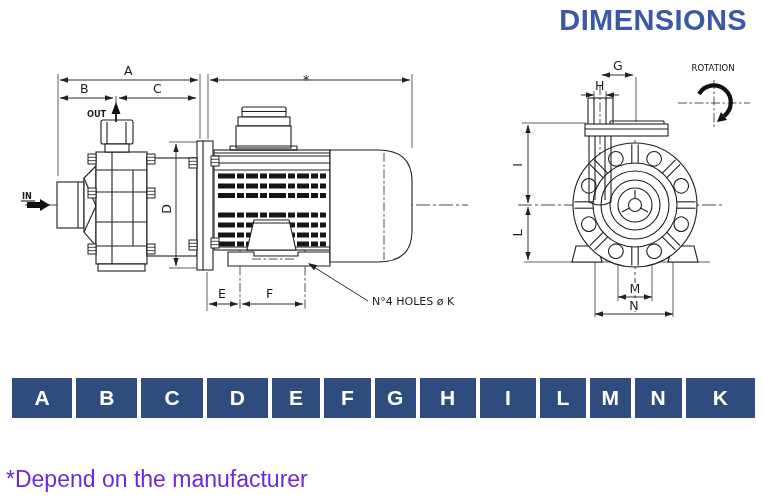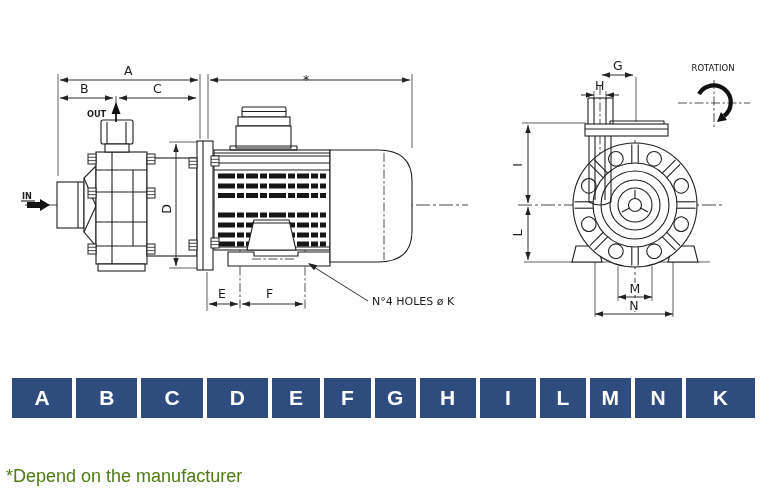--- a/index.html
+++ b/index.html
@@ -10,40 +10,41 @@
   .drawsvg{position:absolute;left:0;top:0;}
 
   
   .trow{position:absolute;left:12px;width:743px;display:grid;column-gap:4px;
         grid-template-columns:59fr 60fr 60fr 60fr 47fr 46fr 40fr 55fr 55fr 45fr 40fr 46fr 68fr;}
   .thead{top:378px;height:40px;}
   .hcell{background:#2e4d7e;color:#ffffff;font-weight:700;font-size:21px;
          display:flex;align-items:center;justify-content:center;}
   .tvals{top:430px;}
   .vcell{text-align:center;font-size:20px;color:#3a3a38;}
-  .note{position:absolute;left:6px;top:466px;font-size:18px;color:#4d7c0f;text-align:right;}
+  .note{position:absolute;left:6px;top:466px;font-size:23px;color:#6d28d9;text-align:right;}
 
   
   .cl  {stroke:#333;stroke-width:.9;fill:none;stroke-dasharray:14 3 3 3;}
   .cl2 {stroke:#333;stroke-width:.85;fill:none;stroke-dasharray:9 2.5 2.5 2.5;}
   .ext {stroke:#444;stroke-width:.85;fill:none;}
   .dim {stroke:#222;stroke-width:.95;fill:none;}
   .ln  {stroke:#1f1f1f;stroke-width:1.1;fill:none;}
   .lnf {stroke:#1f1f1f;stroke-width:1.1;fill:#fff;}
   .fin {stroke:#161616;stroke-width:5.2;fill:none;stroke-dasharray:17 2 7 2 12 2 7 2;}
   .dtxt{font-family:"DejaVu Sans",sans-serif;font-size:12.5px;fill:#1c1c1c;}
   .stxt{font-family:"DejaVu Sans",sans-serif;font-size:8.2px;fill:#1c1c1c;font-weight:600;}
   .ntxt{font-family:"DejaVu Sans",sans-serif;font-size:11px;fill:#1c1c1c;}
   .rtxt{font-family:"DejaVu Sans",sans-serif;font-size:8.5px;fill:#111;}
 </style>
 </head>
 <body>
 
 <div class="stage">
 
+  <div class="title">DIMENSIONS</div>
 
   <svg class="drawsvg" width="764" height="375" viewBox="0 0 764 375">
     <defs>
       <marker id="arr" markerWidth="10" markerHeight="8" refX="8.5" refY="3" orient="auto-start-reverse" markerUnits="userSpaceOnUse">
         <path d="M0.5,0.3 L8.5,3 L0.5,5.7 Z" fill="#222"></path>
       </marker>
       <g id="bolt">
         <rect x="0" y="0" width="8" height="10" fill="#fff" stroke="#222" stroke-width="1"></rect>
         <line x1="0" y1="3.3" x2="8" y2="3.3" stroke="#222" stroke-width=".8"></line>
         <line x1="0" y1="6.6" x2="8" y2="6.6" stroke="#222" stroke-width=".8"></line>

